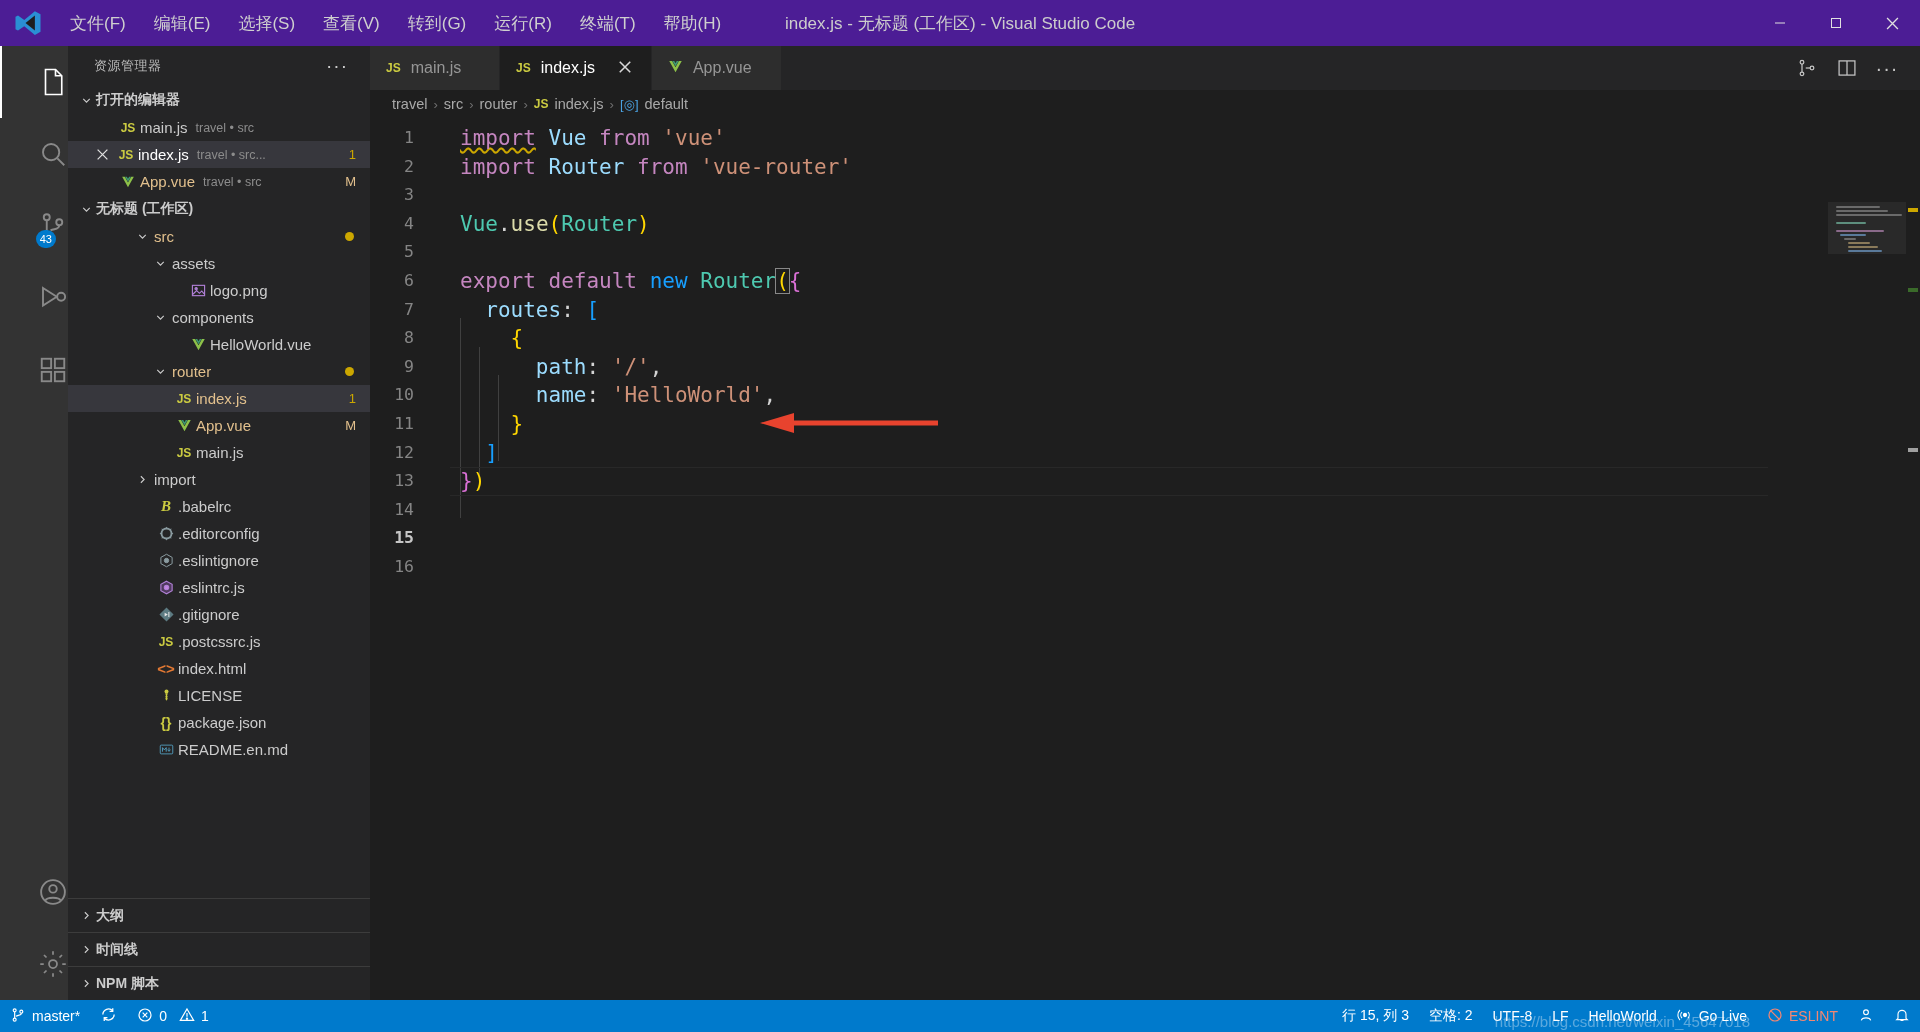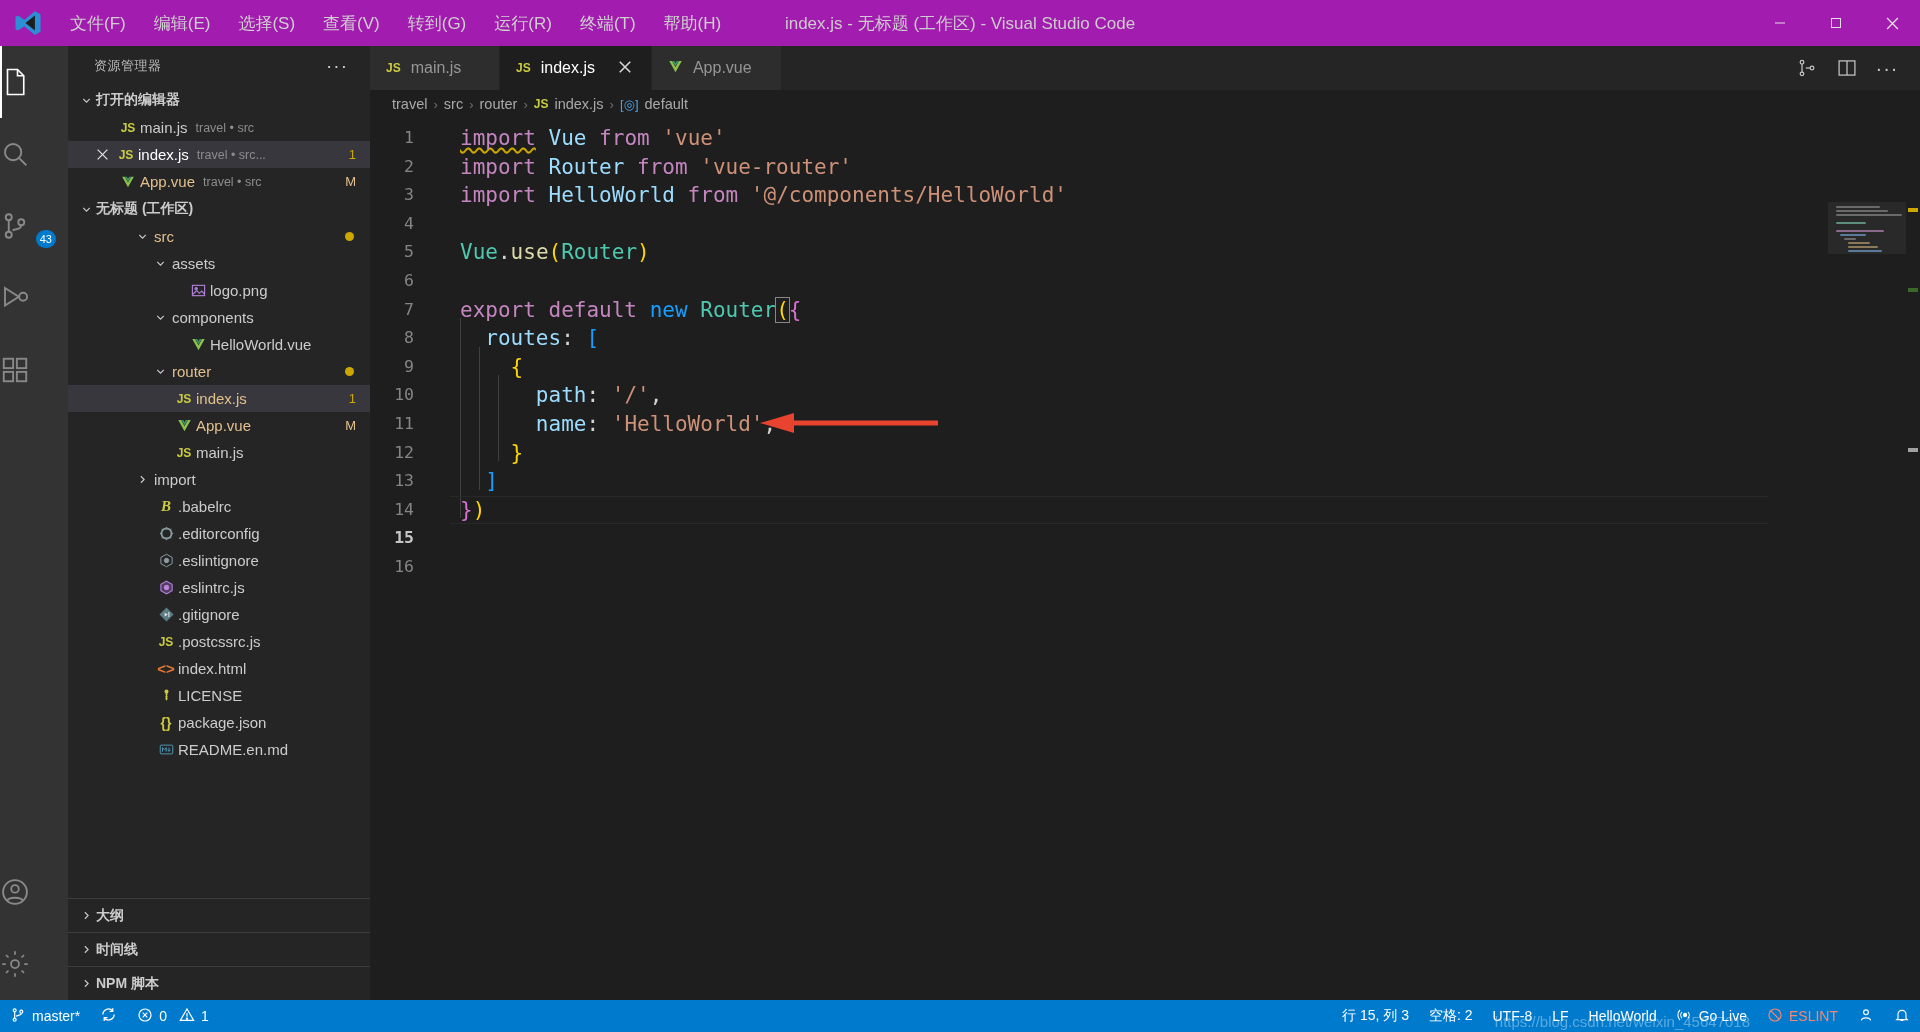--- a/index.html
+++ b/index.html
@@ -2,37 +2,37 @@
 <html><head>
 <meta charset="utf-8">
 <style>
   * { box-sizing: border-box; margin:0; padding:0; }
   html,body { width:1920px; height:1032px; overflow:hidden; background:#1e1e1e;
     font-family:"Liberation Sans","DejaVu Sans",sans-serif; }
 
   .app { width:1920px; height:1032px; display:flex; flex-direction:column; background:#1e1e1e; }
 
   
-  .titlebar { height:46px; background:#a21caf; display:flex; align-items:center;
+  .titlebar { height:46px; background:#4c1d95; display:flex; align-items:center;
     flex:0 0 46px; position:relative; color:#cccccc; }
   .vslogo { width:56px; display:flex; align-items:center; justify-content:center; }
   .menu { display:flex; align-items:center; gap:0px; }
   .menu-item { font-size:17px; padding:6px 14px; color:#cfcfcf; white-space:nowrap; cursor:default; }
   .title-center { position:absolute; left:0; right:0; text-align:center; font-size:17px;
     color:#cccccc; pointer-events:none; }
   .wincontrols { margin-left:auto; display:flex; height:46px; }
   .wc { width:56px; display:flex; align-items:center; justify-content:center; cursor:default; }
 
   
   .body { flex:1; display:flex; min-height:0; }
 
   
   .activitybar { width:68px; background:#333333; display:flex; flex-direction:column;
     align-items:center; flex:0 0 68px; }
-  .act { width:68px; height:72px; display:flex; align-items:center; justify-content:flex-start;
+  .act { width:68px; height:72px; display:flex; align-items:center; justify-content:flex-end;
     position:relative; cursor:pointer; }
   .act.active::before { content:""; position:absolute; left:0; top:0; bottom:0; width:2px; background:#ffffff; }
   .act svg { opacity:.55; }
   .act.active svg { opacity:1; }
   .act-badge { position:absolute; right:12px; bottom:14px; background:#007acc; color:#fff;
     font-size:11px; min-width:18px; height:18px; border-radius:9px; display:flex;
     align-items:center; justify-content:center; padding:0 4px; }
   .act-spacer { flex:1; }
 
   
@@ -566,21 +566,20 @@
         </div>
 
         <div class="code">
 
           <div class="indent" style="left:10px; top:200px; height:200px;"></div>
           <div class="indent" style="left:29px; top:229px; height:143px;"></div>
           <div class="indent" style="left:48px; top:257px; height:86px;"></div>
 
           <div class="cl"><span class="k squig">import</span> <span class="id">Vue</span> <span class="k">from</span> <span class="str">'vue'</span></div>
           <div class="cl"><span class="k">import</span> <span class="id">Router</span> <span class="k">from</span> <span class="str">'vue-router'</span></div>
-          <div class="cl"><span class="k">import</span> <span class="id">HelloWorld</span> <span class="k">from</span> <span class="str">'@/components/HelloWorld'</span></div>
           <div class="cl"> </div>
           <div class="cl"><span class="cls">Vue</span><span class="pnc">.</span><span class="fn">use</span><span class="br1">(</span><span class="cls">Router</span><span class="br1">)</span></div>
           <div class="cl"> </div>
           <div class="cl"><span class="k">export</span> <span class="k">default</span> <span class="br3">new</span> <span class="cls">Router</span><span class="br1 matchbox">(</span><span class="br2">{</span></div>
           <div class="cl">  <span class="id">routes</span><span class="pnc">:</span> <span class="br3">[</span></div>
           <div class="cl">    <span class="br1">{</span></div>
           <div class="cl">      <span class="id">path</span><span class="pnc">:</span> <span class="str">'/'</span><span class="pnc">,</span></div>
           <div class="cl">      <span class="id">name</span><span class="pnc">:</span> <span class="str">'HelloWorld'</span><span class="pnc">,</span></div>
           <div class="cl">    <span class="br1">}</span></div>
           <div class="cl">  <span class="br3">]</span></div>

